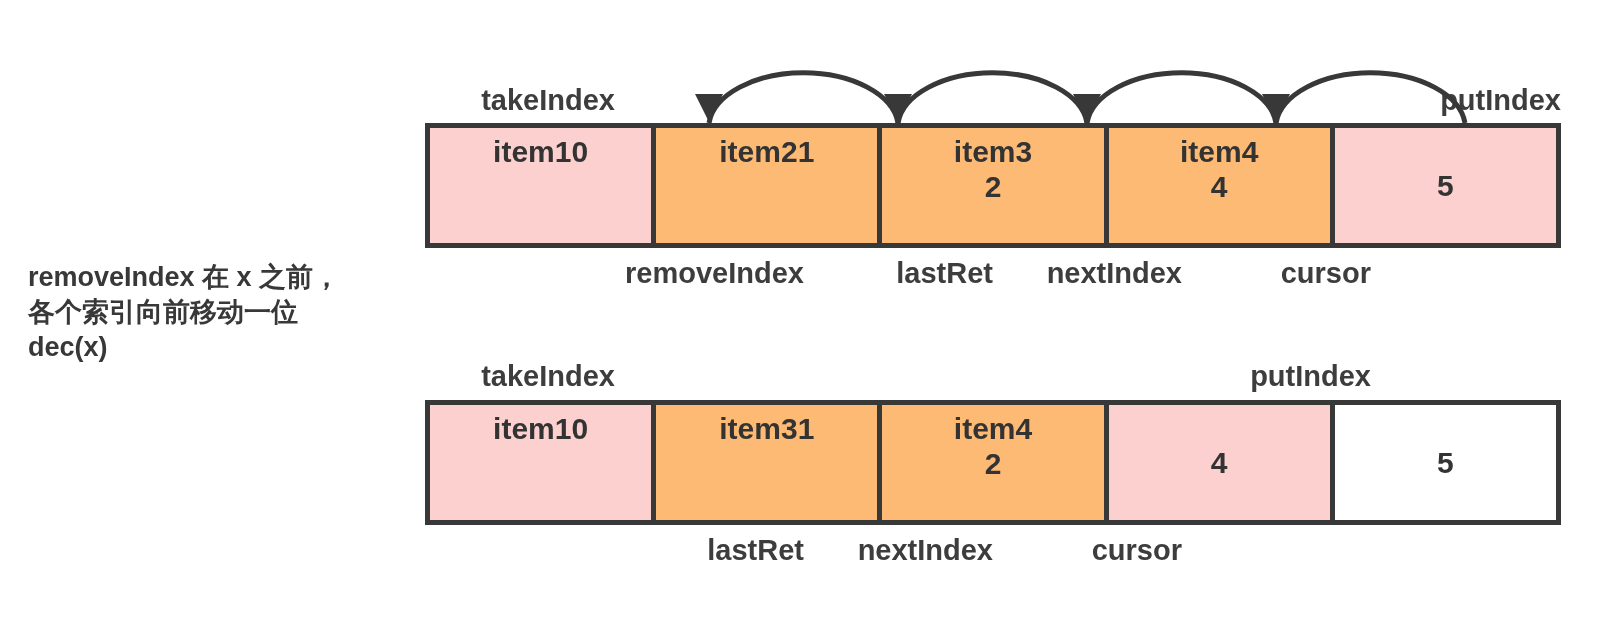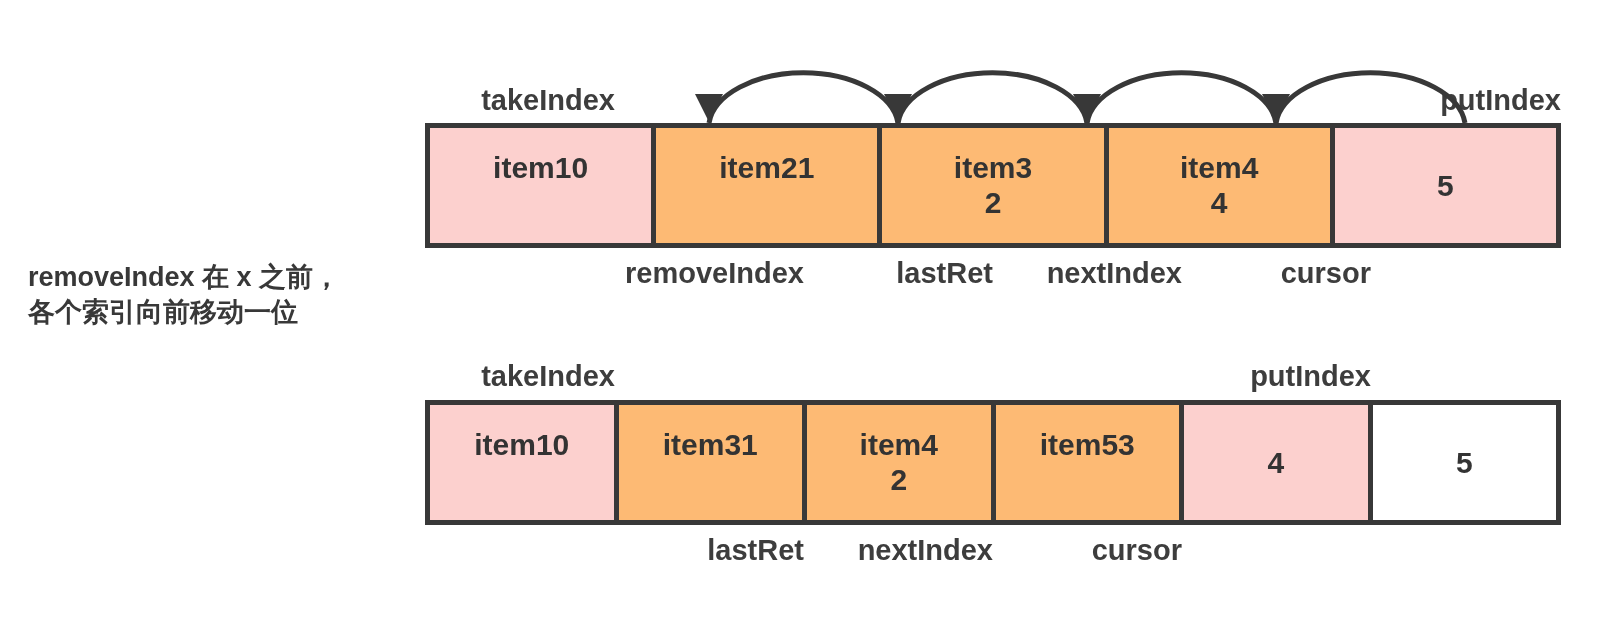--- a/index.html
+++ b/index.html
@@ -12,21 +12,21 @@
     text-align:left;font-size:27px;line-height:35px;color:#383838;
   }
   .array{
     position:absolute;left:425px;width:1136px;height:125px;
     border:5px solid #383838;box-sizing:border-box;display:flex;background:#383838;
   }
   .array.top{top:123px;}
   .array.bottom{top:400px;}
   .cell{
     flex:1 1 0;display:flex;flex-direction:column;align-items:center;
-    padding-top:22px;box-sizing:border-box;
+    padding-top:6px;box-sizing:border-box;
     font-size:30px;line-height:35px;text-align:center;white-space:pre-line;color:#333333;
   }
   .cell + .cell{border-left:5px solid #383838;}
   .cell.pink{background:#fcd0ce;}
   .cell.cyan{background:#fdba74;}
   .cell.white{background:#ffffff;}
   .cell.mid{justify-content:center;padding-top:0;}
   .lbl{
     position:absolute;width:190px;text-align:right;
     font-size:29px;color:#3d3d3d;white-space:nowrap;
@@ -36,20 +36,21 @@
   .lbl.row2-above{top:360px;}
   .lbl.row2-below{top:534px;}
   svg.arcs{position:absolute;left:0;top:0;pointer-events:none;}
 </style>
 </head>
 <body>
 
 <div class="note">
   <div>removeIndex 在 x 之前，</div>
   <div>各个索引向前移动一位</div>
+  <div>dec(x)</div>
 </div>
 
 <div class="lbl row1-above" style="left:425px">takeIndex</div>
 <div class="lbl row1-above" style="left:1371px">putIndex</div>
 
 <div class="array top">
   <div class="cell pink">item10</div>
   <div class="cell cyan">item21</div>
   <div class="cell cyan">item3
 2</div>
@@ -64,21 +65,20 @@
 <div class="lbl row1-below" style="left:1181px">cursor</div>
 
 <div class="lbl row2-above" style="left:425px">takeIndex</div>
 <div class="lbl row2-above" style="left:1181px">putIndex</div>
 
 <div class="array bottom">
   <div class="cell pink">item10</div>
   <div class="cell cyan">item31</div>
   <div class="cell cyan">item4
 2</div>
-  <div class="cell cyan">item53</div>
   <div class="cell pink mid">4</div>
   <div class="cell white mid">5</div>
 </div>
 
 <div class="lbl row2-below" style="left:614px">lastRet</div>
 <div class="lbl row2-below" style="left:803px">nextIndex</div>
 <div class="lbl row2-below" style="left:992px">cursor</div>
 
 <svg class="arcs" width="1604" height="622" viewBox="0 0 1604 622">
   <g fill="none" stroke="#383838" stroke-width="5">

